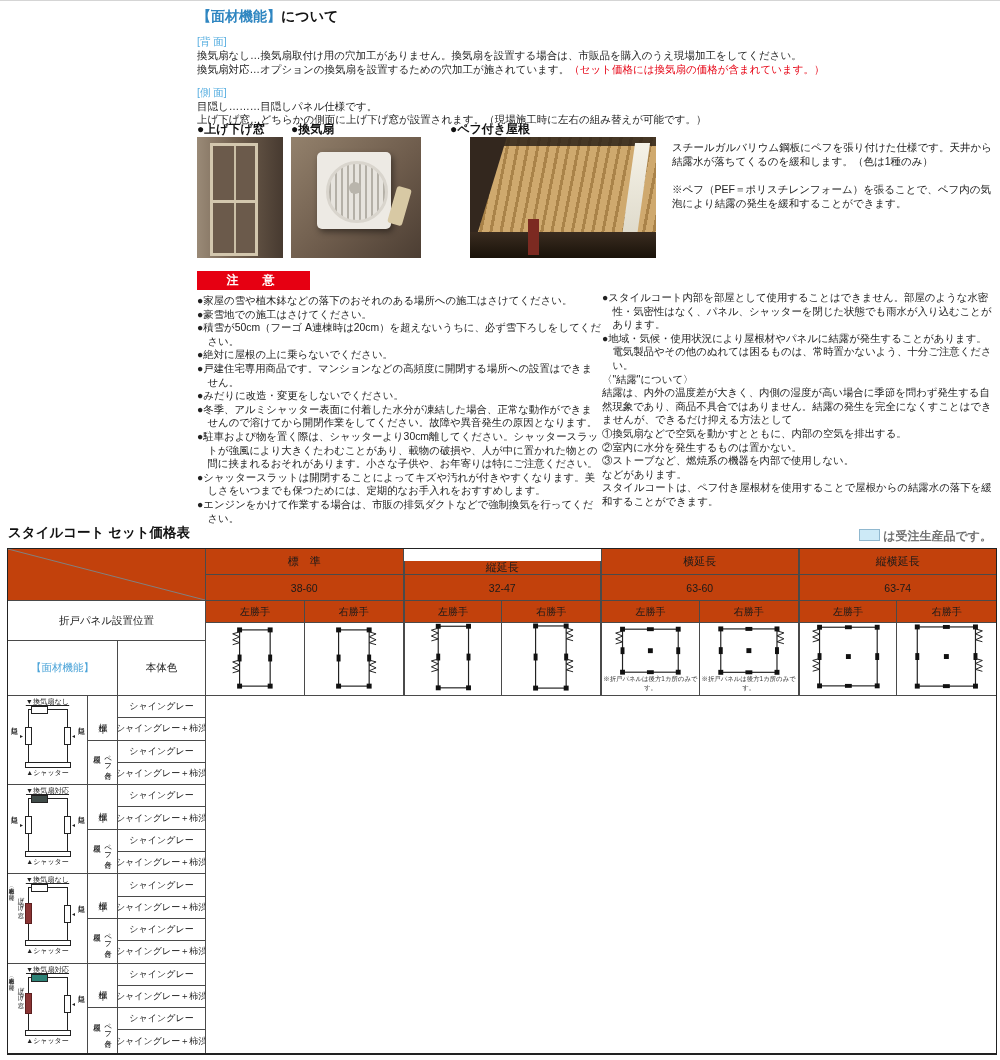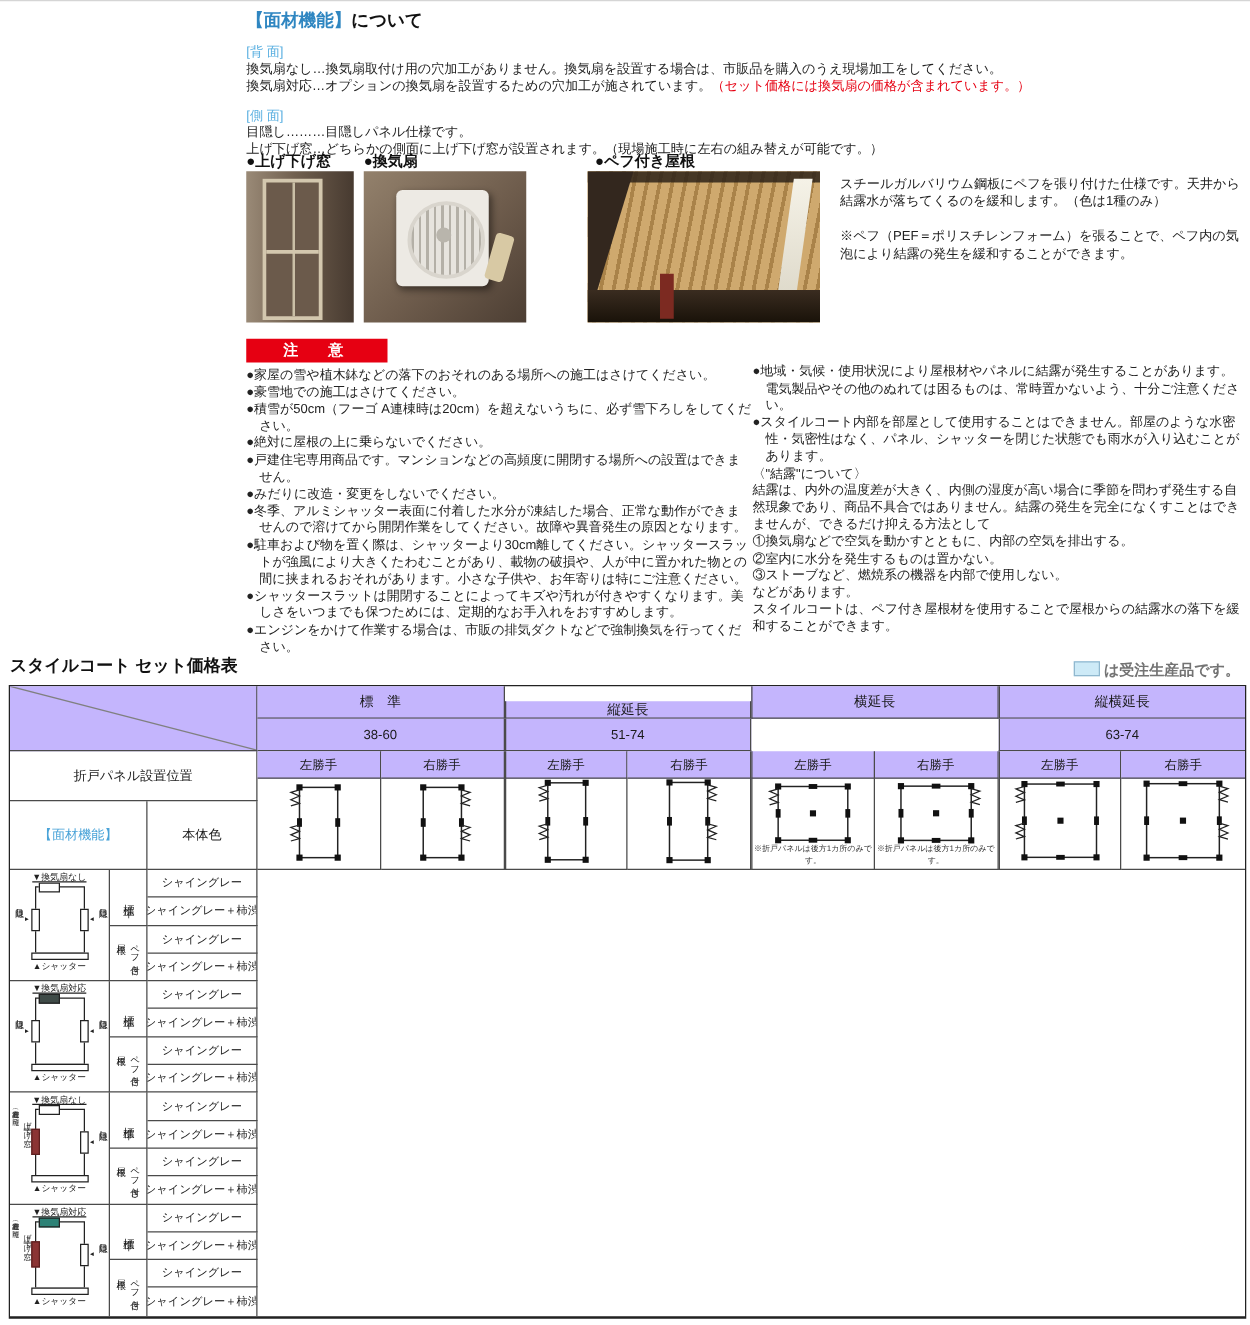--- a/index.html
+++ b/index.html
@@ -50,21 +50,21 @@
   #pt-title{left:8px;top:524px;font-size:13.5px;font-weight:bold;color:#111;}
   #pt-legend{right:8px;top:528px;font-size:12px;font-weight:bold;color:#737373;}
   .legend-box{display:inline-block;width:19px;height:10px;background:#cdeaf7;border:1px solid #90b8cf;vertical-align:-1px;margin-right:3px;}
 
   #ptable{left:7px;top:548px;width:988px;height:504px;display:grid;
           grid-template-columns:80px 30px 88px repeat(8,98.75px);
           grid-template-rows:26px 26px 22px 18px 55px repeat(16,22.3px);
           border:1.5px solid #222;border-bottom-width:2.5px;background:#fff;}
   .tc{border-right:1px solid #4a4a4a;border-bottom:1px solid #4a4a4a;position:relative;
       display:flex;align-items:center;justify-content:center;overflow:hidden;}
-  .gray{background:#c4b5fd;}
+  .gray{background:#c2410c;}
   .cat{font-size:11px;}
   .size{font-size:10.5px;}
   .hand{font-size:10px;}
   .sepL{border-left:1px solid #4a4a4a;}
   .lh-pos{font-size:10.5px;}
   .lh-func{font-size:10.5px;color:#4aa3d8;}
   .lh-color{font-size:10.5px;text-align:right;}
   .plan-svg{position:absolute;left:0;top:0;width:100%;height:100%;}
   .plan-note{position:absolute;bottom:2px;left:0;width:100%;text-align:center;font-size:6.4px;color:#333;}
   .vert{writing-mode:vertical-rl;}
@@ -108,21 +108,21 @@
     <div class="sec-label">[背 面]</div>
     <div class="body-line">換気扇なし…換気扇取付け用の穴加工がありません。換気扇を設置する場合は、市販品を購入のうえ現場加工をしてください。</div>
     <div class="body-line"><span>換気扇対応…オプションの換気扇を設置するための穴加工が施されています。</span><span class="red">（セット価格には換気扇の価格が含まれています。）</span></div>
     <div class="sec-label">[側 面]</div>
     <div class="body-line">目隠し………目隠しパネル仕様です。</div>
     <div class="body-line">上げ下げ窓…どちらかの側面に上げ下げ窓が設置されます。（現場施工時に左右の組み替えが可能です。）</div>
   </div>
 
   <div class="abs photo-cap" style="left:197px;top:121px;">●上げ下げ窓</div>
   <div class="abs photo-cap" style="left:291px;top:121px;">●換気扇</div>
-  <div class="abs photo-cap" style="left:476px;top:121px;">●ペフ付き屋根</div>
+  <div class="abs photo-cap" style="left:450px;top:121px;">●ペフ付き屋根</div>
 
   <div id="photo1" class="photo">
     <div class="win">
         <div class="mull"></div>
         <div class="bar"></div>
       </div>
   </div>
   <div id="photo2" class="photo">
     <div class="fan">
       <div class="grille"></div>
@@ -151,22 +151,22 @@
     <div class="cb">●積雪が50cm（フーゴ A連棟時は20cm）を超えないうちに、必ず雪下ろしをしてください。</div>
     <div class="cb">●絶対に屋根の上に乗らないでください。</div>
     <div class="cb">●戸建住宅専用商品です。マンションなどの高頻度に開閉する場所への設置はできません。</div>
     <div class="cb">●みだりに改造・変更をしないでください。</div>
     <div class="cb">●冬季、アルミシャッター表面に付着した水分が凍結した場合、正常な動作ができませんので溶けてから開閉作業をしてください。故障や異音発生の原因となります。</div>
     <div class="cb">●駐車および物を置く際は、シャッターより30cm離してください。シャッタースラットが強風により大きくたわむことがあり、載物の破損や、人が中に置かれた物との間に挟まれるおそれがあります。小さな子供や、お年寄りは特にご注意ください。</div>
     <div class="cb">●シャッタースラットは開閉することによってキズや汚れが付きやすくなります。美しさをいつまでも保つためには、定期的なお手入れをおすすめします。</div>
     <div class="cb">●エンジンをかけて作業する場合は、市販の排気ダクトなどで強制換気を行ってください。</div>
   </div>
   <div id="caution-right" class="abs cl">
+    <div class="cb">●スタイルコート内部を部屋として使用することはできません。部屋のような水密性・気密性はなく、パネル、シャッターを閉じた状態でも雨水が入り込むことがあります。</div>
     <div class="cb">●地域・気候・使用状況により屋根材やパネルに結露が発生することがあります。電気製品やその他のぬれては困るものは、常時置かないよう、十分ご注意ください。</div>
-    <div class="cb">●スタイルコート内部を部屋として使用することはできません。部屋のような水密性・気密性はなく、パネル、シャッターを閉じた状態でも雨水が入り込むことがあります。</div>
     <div class="ci">〈"結露"について〉</div>
     <div class="ci">結露は、内外の温度差が大きく、内側の湿度が高い場合に季節を問わず発生する自然現象であり、商品不具合ではありません。結露の発生を完全になくすことはできませんが、できるだけ抑える方法として</div>
     <div class="ci">①換気扇などで空気を動かすとともに、内部の空気を排出する。</div>
     <div class="ci">②室内に水分を発生するものは置かない。</div>
     <div class="ci">③ストーブなど、燃焼系の機器を内部で使用しない。</div>
     <div class="ci">などがあります。</div>
     <div class="ci">スタイルコートは、ペフ付き屋根材を使用することで屋根からの結露水の落下を緩和することができます。</div>
   </div>
 
   <div id="pt-title" class="abs">スタイルコート セット価格表</div>
@@ -179,21 +179,22 @@
     <div class="tc gray" style="grid-column:1/4;grid-row:1/3;">
       <svg class="plan-svg" viewBox="0 0 100 100" preserveAspectRatio="none">
           <line x1="0" y1="0" x2="100" y2="100" stroke="#808080" stroke-width="1" vector-effect="non-scaling-stroke"></line>
         </svg>
     </div>
     <div class="tc gray cat" style="grid-column:4/6;grid-row:1;">標　準</div>
     <div class="tc gray cat sepL" style="grid-column:6/8;grid-row:1;margin-top:12px;">縦延長</div>
     <div class="tc gray cat sepL" style="grid-column:8/10;grid-row:1;">横延長</div>
     <div class="tc gray cat sepL noR" style="grid-column:10/12;grid-row:1;">縦横延長</div>
     <div class="tc gray size" style="grid-column:4/6;grid-row:2;">38-60</div>
-    <div class="tc gray size sepL" style="grid-column:6/8;grid-row:2;">51-74</div>
+    <div class="tc gray size sepL" style="grid-column:6/8;grid-row:2;">32-47</div>
+    <div class="tc gray size sepL" style="grid-column:8/10;grid-row:2;">63-60</div>
     <div class="tc gray size sepL noR" style="grid-column:10/12;grid-row:2;">63-74</div>
 
     <div class="tc lh-pos" style="grid-column:1/4;grid-row:3/5;">折戸パネル設置位置</div>
     <div class="tc gray hand" style="grid-column:4;grid-row:3;">左勝手</div>
     <div class="tc gray hand" style="grid-column:5;grid-row:3;">右勝手</div>
     <div class="tc gray hand sepL" style="grid-column:6;grid-row:3;">左勝手</div>
     <div class="tc gray hand" style="grid-column:7;grid-row:3;">右勝手</div>
     <div class="tc gray hand sepL" style="grid-column:8;grid-row:3;">左勝手</div>
     <div class="tc gray hand" style="grid-column:9;grid-row:3;">右勝手</div>
     <div class="tc gray hand sepL" style="grid-column:10;grid-row:3;">左勝手</div>

